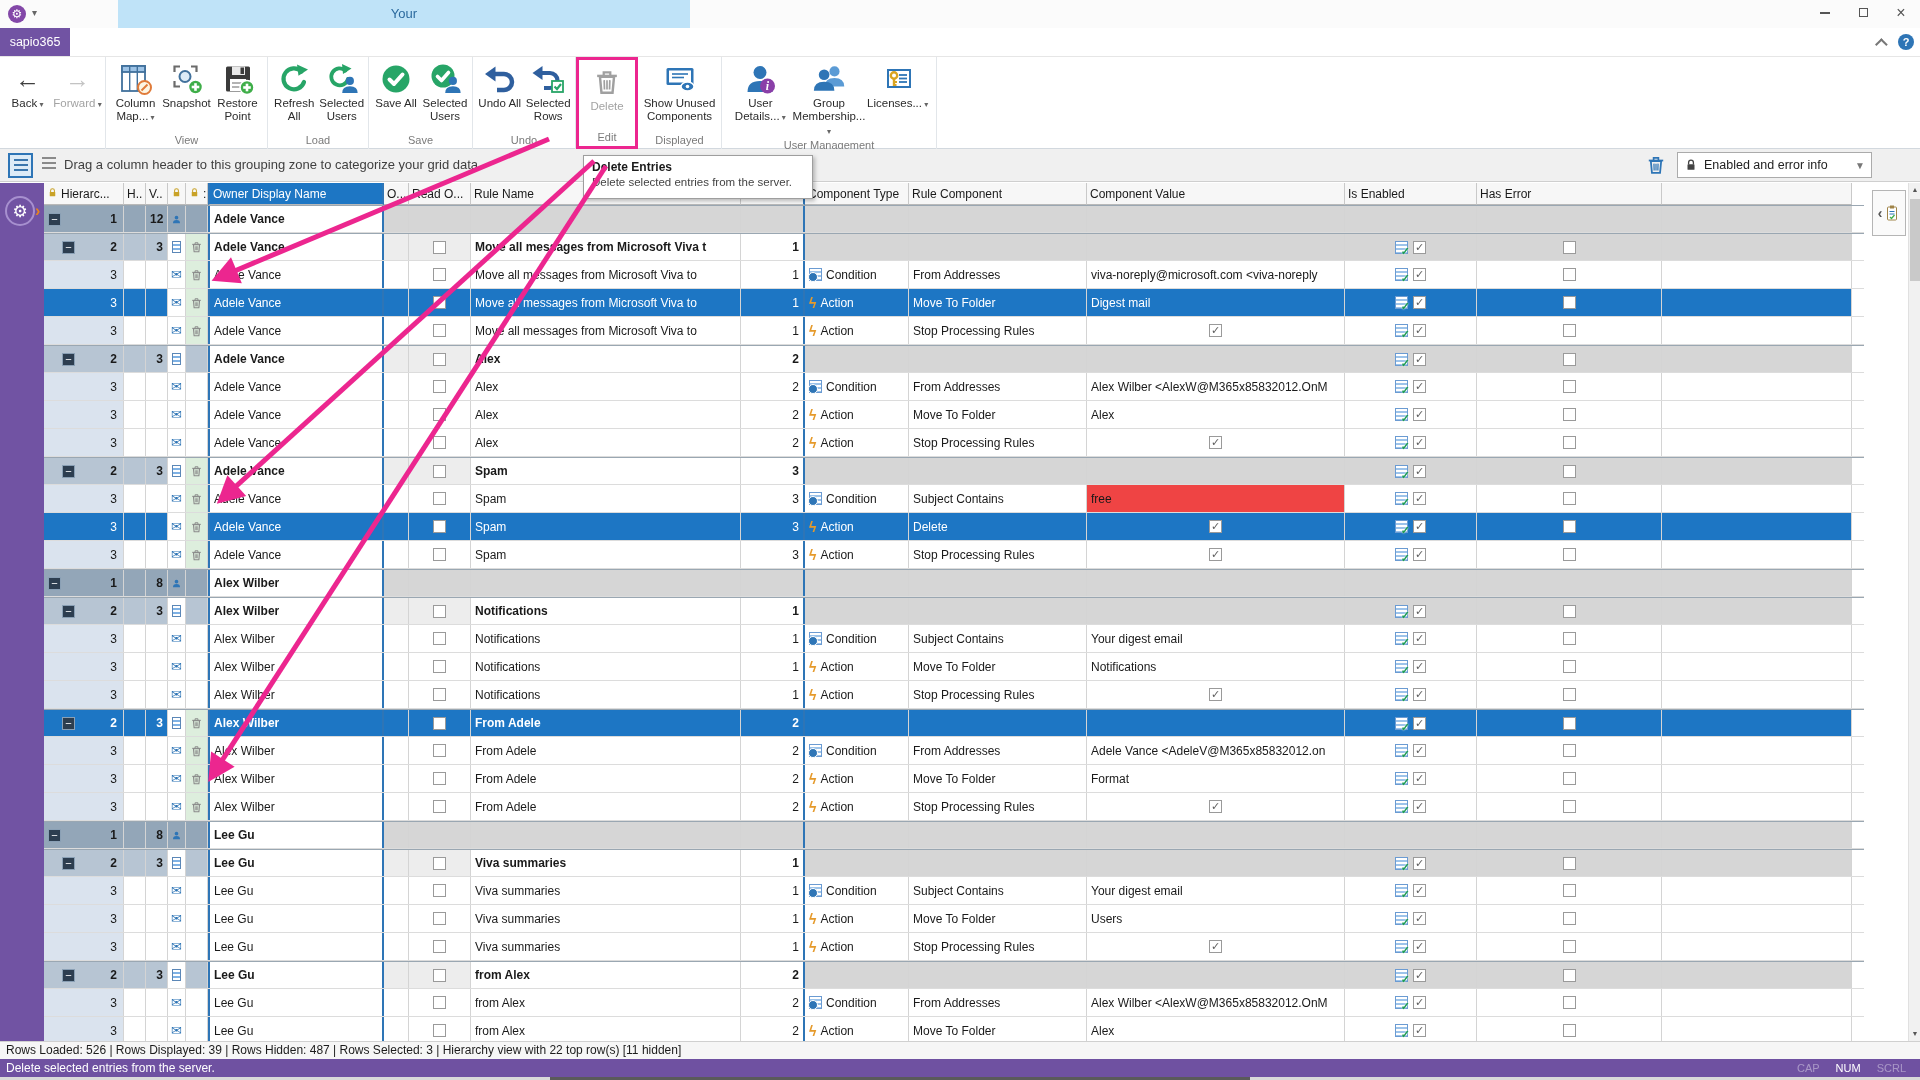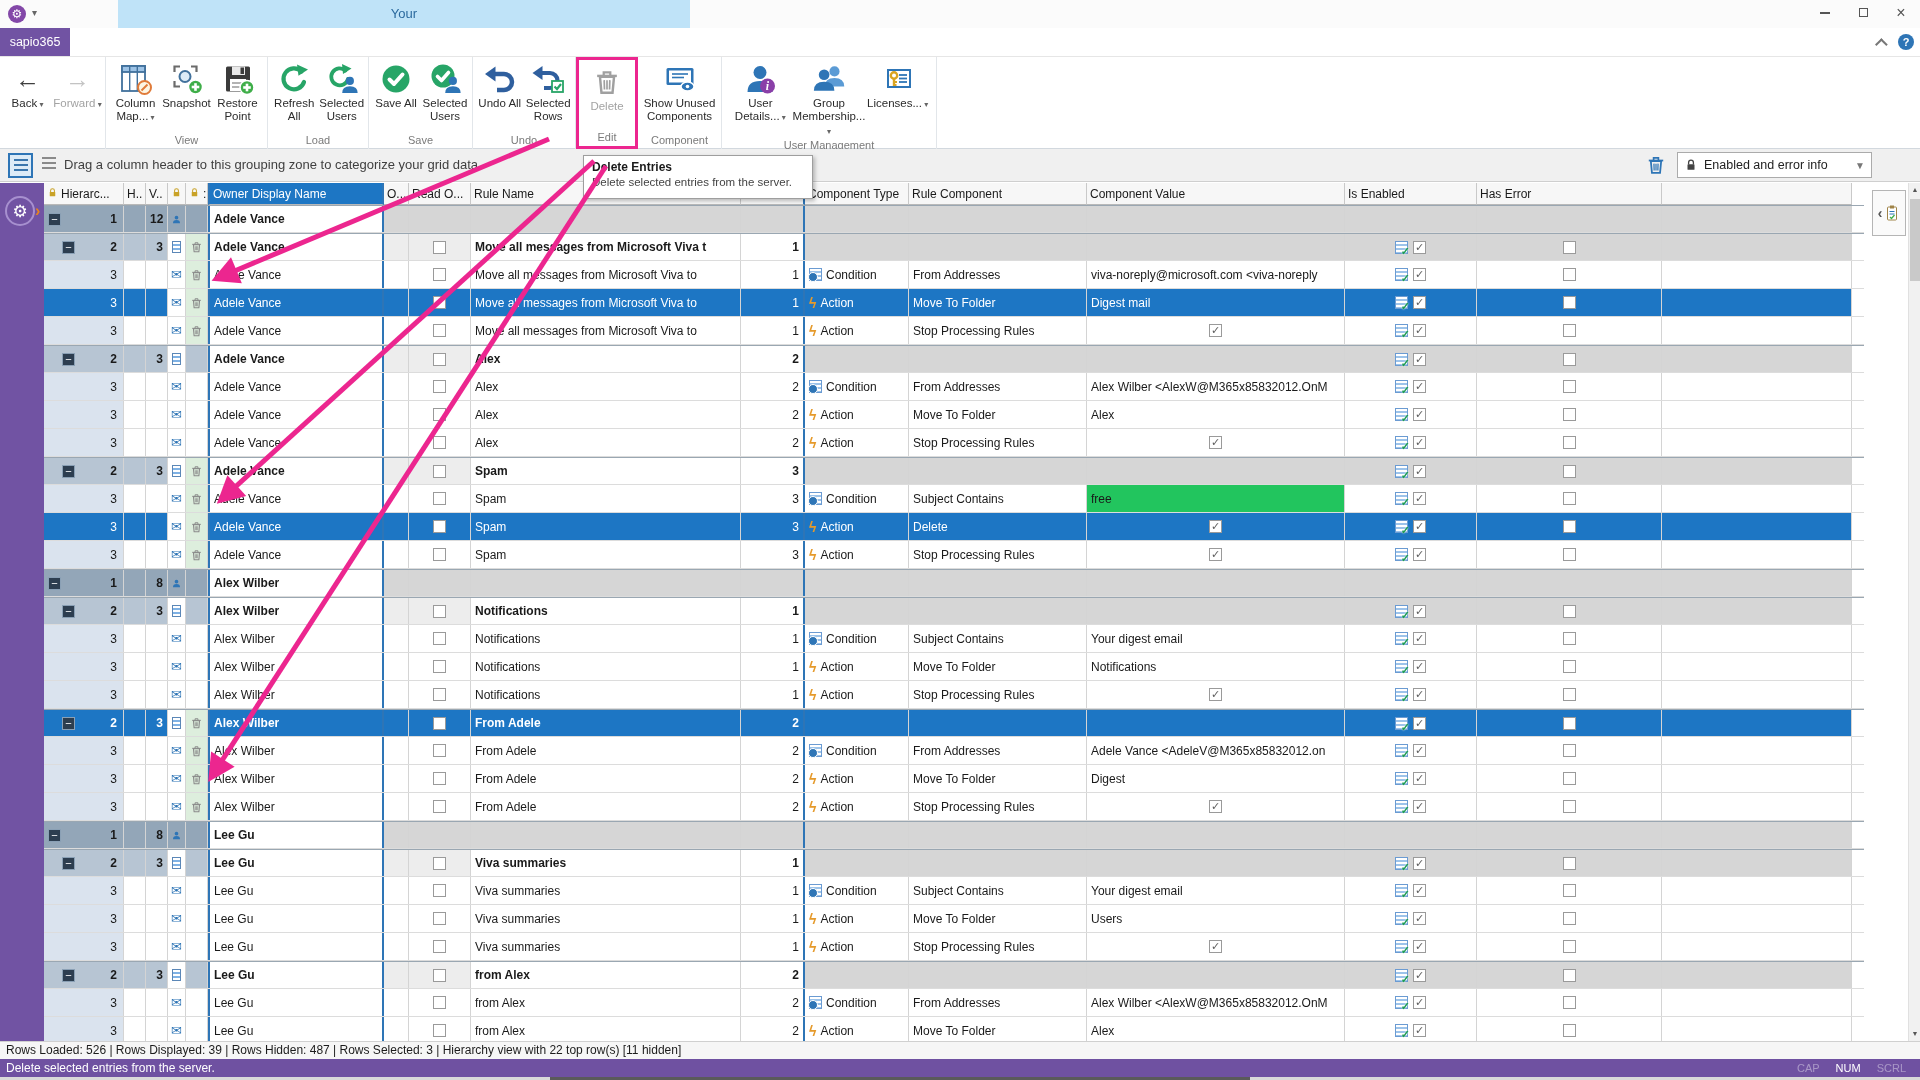--- a/index.html
+++ b/index.html
@@ -328,21 +328,21 @@
                 <rect x="5" y="7.5" width="22" height="12" fill="#fff"></rect>
                 <line x1="8" y1="11" x2="24" y2="11" stroke="#2e75b6" stroke-width="1.6"></line>
                 <line x1="8" y1="14.5" x2="20" y2="14.5" stroke="#2e75b6" stroke-width="1.6"></line>
                 <ellipse cx="23.5" cy="23.5" rx="6.5" ry="4.5" fill="#2e75b6" stroke="#fff" stroke-width="1.5"></ellipse>
                 <circle cx="23.5" cy="23.5" r="1.8" fill="#fff"></circle>
               </svg>
             </span>
             <span class="rlab">Show Unused Components</span>
           </div>
         </div>
-        <div class="rlabel">Component</div>
+        <div class="rlabel">Displayed</div>
       </div>
       <div class="rgroup" style="width: 215px;">
         <div class="rbtns">
           <div class="rbtn" style="width: 67.6667px;">
             <span class="ric">
               <svg width="32" height="32" viewBox="0 0 32 32">
                 <g style="color:#2e75b6">
                   <use href="#g-person"></use>
                 </g>
                 <circle cx="23.5" cy="23" r="7.5" fill="#8a3fa8"></circle>
@@ -827,21 +827,21 @@
         <div class="gcell center" style="width: 62px; background: rgb(255, 255, 255);">
           <span class="cbx"></span>
         </div>
         <div class="gcell" style="width: 270px; background: rgb(255, 255, 255);">Spam</div>
         <div class="gcell right" style="width: 64px; background: rgb(255, 255, 255); border-right: 2px solid rgb(46, 117, 182);">3</div>
         <div class="gcell" style="width: 104px; background: rgb(255, 255, 255);">
           <span class="ic-cond"></span>
           <span>Condition</span>
         </div>
         <div class="gcell" style="width: 178px; background: rgb(255, 255, 255);">Subject Contains</div>
-        <div class="gcell" style="width: 258px; background: #22c55e; text-align: right;">free</div>
+        <div class="gcell" style="width: 258px; background: #ef4444; text-align: right;">free</div>
         <div class="gcell center" style="width: 132px; background: rgb(255, 255, 255);">
           <span class="ic-en"></span>
           <span class="cbx on"></span>
         </div>
         <div class="gcell center" style="width: 185px; background: rgb(255, 255, 255);">
           <span class="cbx"></span>
         </div>
         <div class="gcell" style="width: 190px; background: rgb(255, 255, 255);"></div>
       </div>
       <div class="grow selrow">
@@ -1168,21 +1168,21 @@
         <div class="gcell center" style="width: 62px; background: rgb(255, 255, 255);">
           <span class="cbx"></span>
         </div>
         <div class="gcell" style="width: 270px; background: rgb(255, 255, 255);">From Adele</div>
         <div class="gcell right" style="width: 64px; background: rgb(255, 255, 255); border-right: 2px solid rgb(46, 117, 182);">2</div>
         <div class="gcell" style="width: 104px; background: rgb(255, 255, 255);">
           <span class="ic-act">ϟ</span>
           <span>Action</span>
         </div>
         <div class="gcell" style="width: 178px; background: rgb(255, 255, 255);">Move To Folder</div>
-        <div class="gcell" style="width: 258px; background: rgb(255, 255, 255);">Digest</div>
+        <div class="gcell" style="width: 258px; background: rgb(255, 255, 255);">Format</div>
         <div class="gcell center" style="width: 132px; background: rgb(255, 255, 255);">
           <span class="ic-en"></span>
           <span class="cbx on"></span>
         </div>
         <div class="gcell center" style="width: 185px; background: rgb(255, 255, 255);">
           <span class="cbx"></span>
         </div>
         <div class="gcell" style="width: 190px; background: rgb(255, 255, 255);"></div>
       </div>
       <div class="grow">

